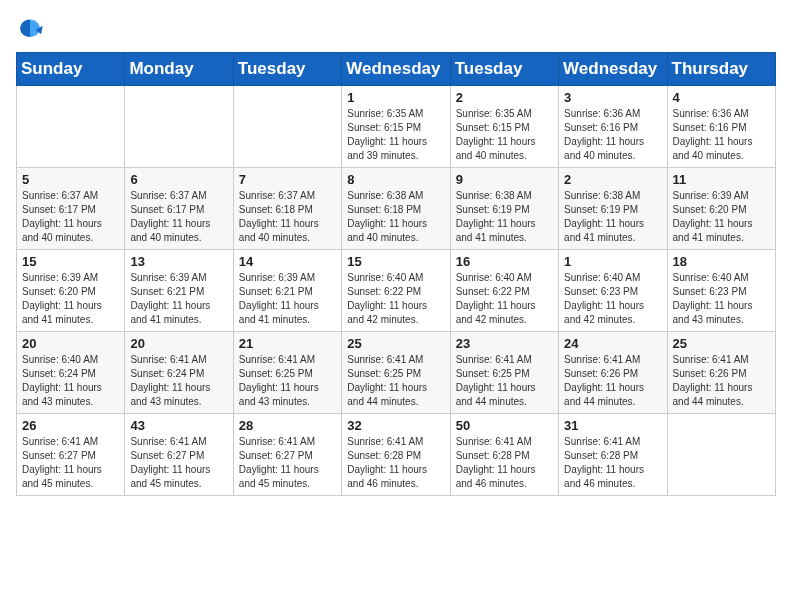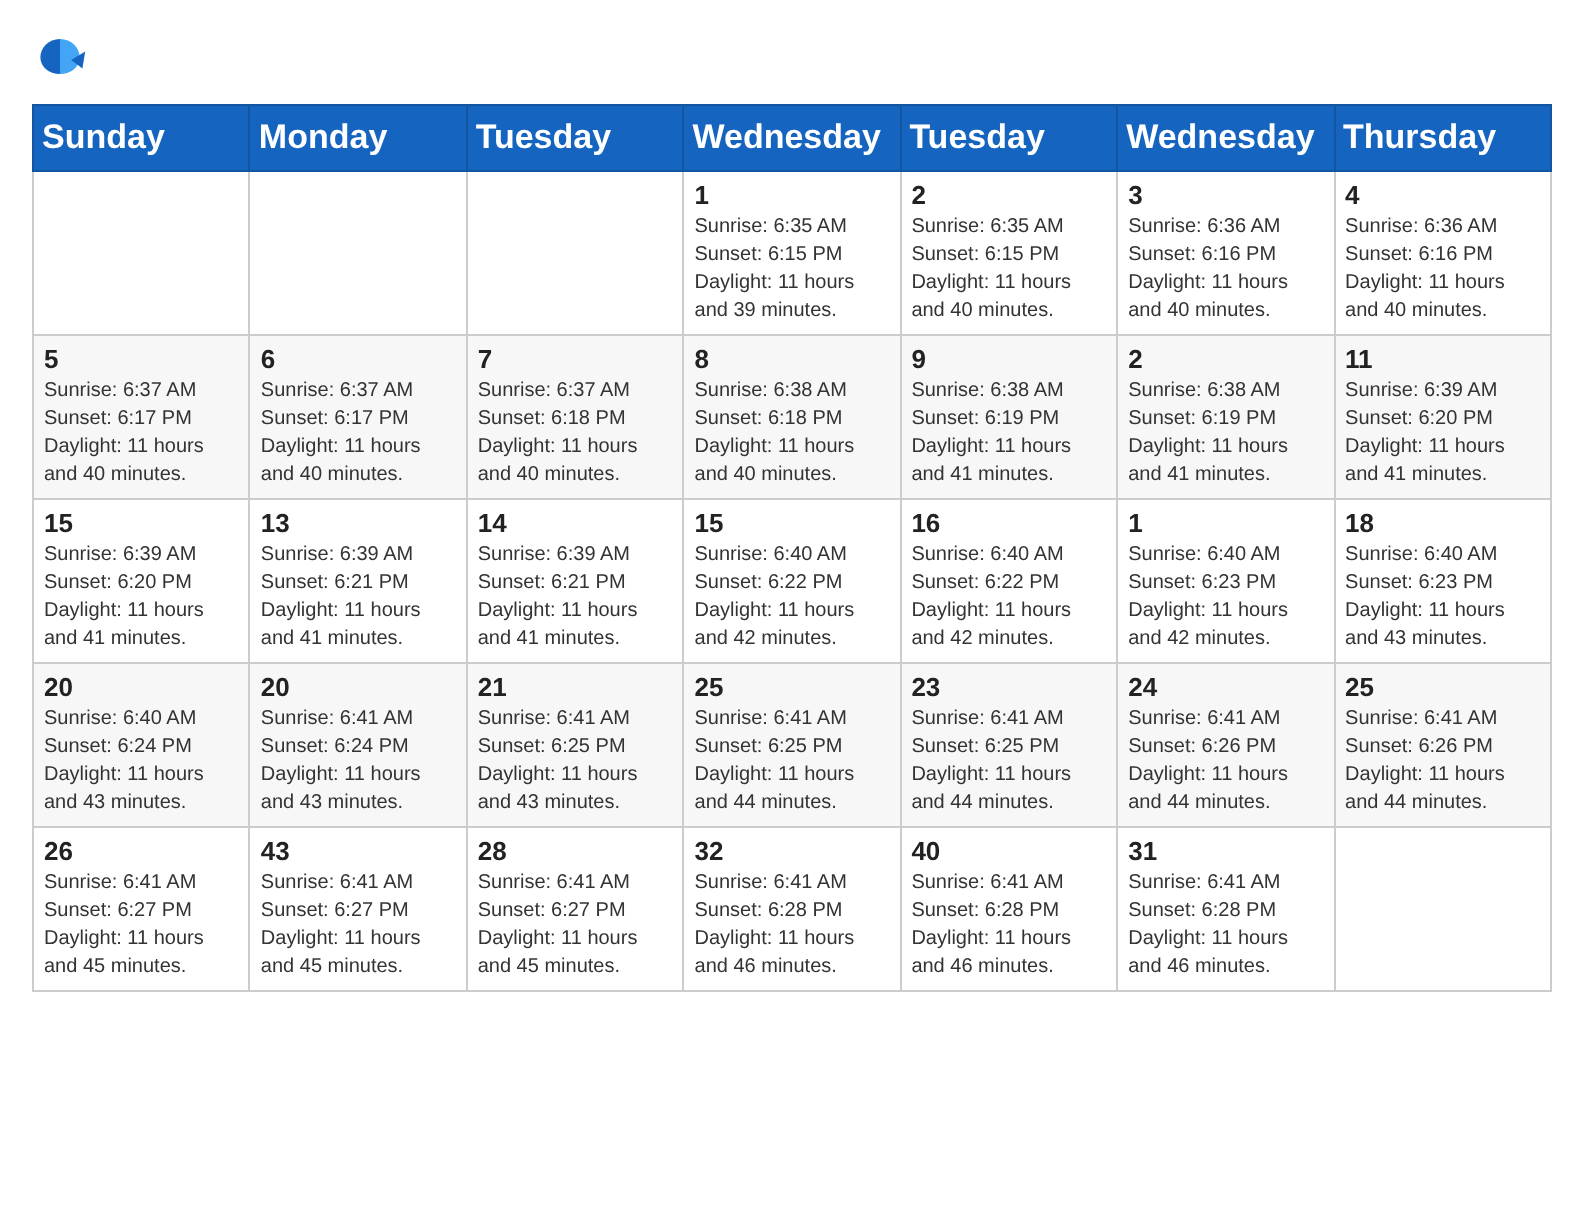--- a/index.html
+++ b/index.html
@@ -249,21 +249,21 @@
           </td>
           <td>
             <div class="day-number">28</div>
             <div class="day-info">Sunrise: 6:41 AM<br>Sunset: 6:27 PM<br>Daylight: 11 hours<br>and 45 minutes.</div>
           </td>
           <td>
             <div class="day-number">32</div>
             <div class="day-info">Sunrise: 6:41 AM<br>Sunset: 6:28 PM<br>Daylight: 11 hours<br>and 46 minutes.</div>
           </td>
           <td>
-            <div class="day-number">40</div>
+            <div class="day-number">50</div>
             <div class="day-info">Sunrise: 6:41 AM<br>Sunset: 6:28 PM<br>Daylight: 11 hours<br>and 46 minutes.</div>
           </td>
           <td>
             <div class="day-number">31</div>
             <div class="day-info">Sunrise: 6:41 AM<br>Sunset: 6:28 PM<br>Daylight: 11 hours<br>and 46 minutes.</div>
           </td>
           <td class="empty-cell"></td>
         </tr>
       </tbody>
   </table>

